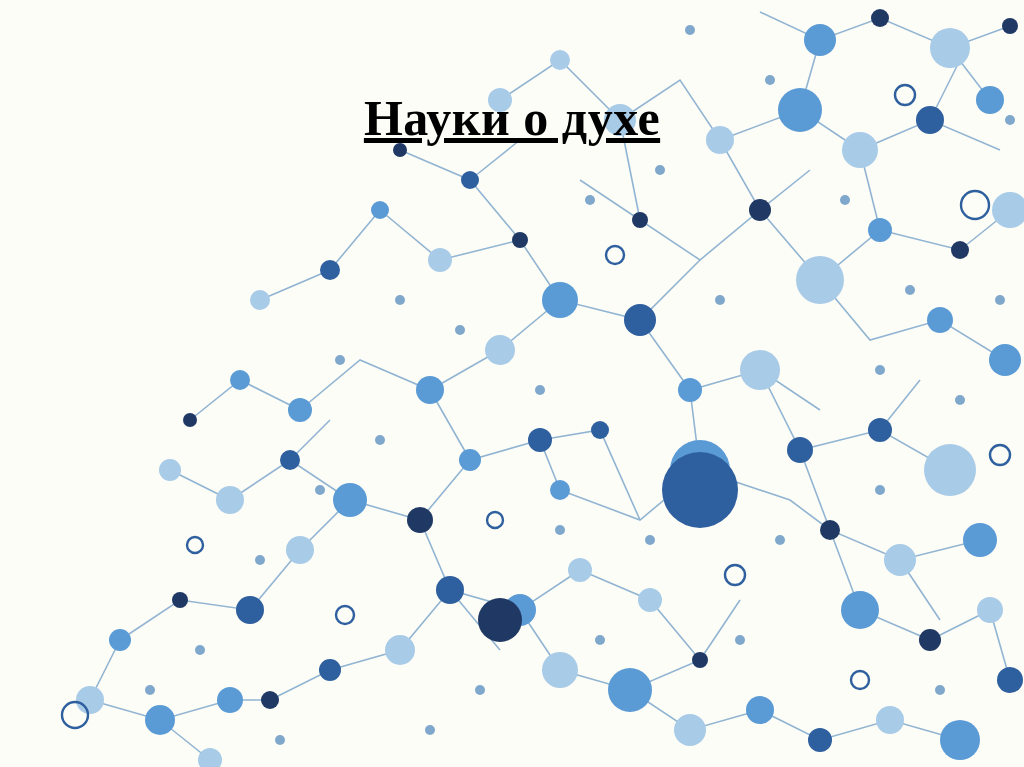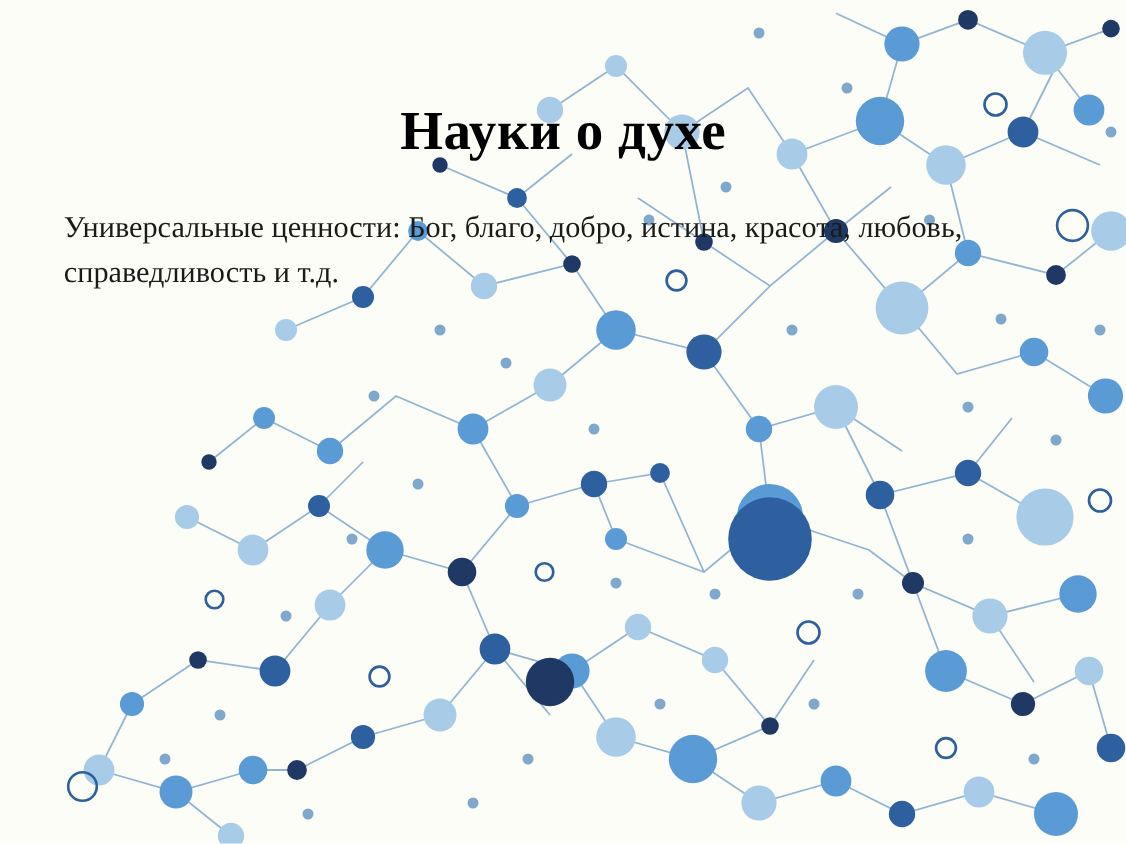--- a/index.html
+++ b/index.html
@@ -31,20 +31,21 @@
   .slide-title {
     position: absolute;
     top: 55px;
     left: 0;
     width: 1024px;
     text-align: center;
     font-size: 50px;
     font-weight: bold;
     color: #000000;
     letter-spacing: 0.5px;
+    text-decoration: underline;
   }
   .body-block {
     position: absolute;
     left: 58px;
     top: 185px;
     width: 910px;
   }
   .para {
     font-size: 27.5px;
     line-height: 41px;
@@ -246,16 +247,15 @@
       <circle cx="1010" cy="120" r="5"></circle>
       <circle cx="690" cy="30" r="5"></circle>
       <circle cx="880" cy="370" r="5"></circle>
     </g>
   </svg>
 
   <div class="content">
     <h1 class="slide-title">Науки о духе</h1>
 
     <div class="body-block">
-      <p class="para">Универсальные ценности: Бог, благо, добро, истина, красота, любовь, справедливость и т.д.</p>
     </div>
   </div>
 </div>
 
 </body></html>

